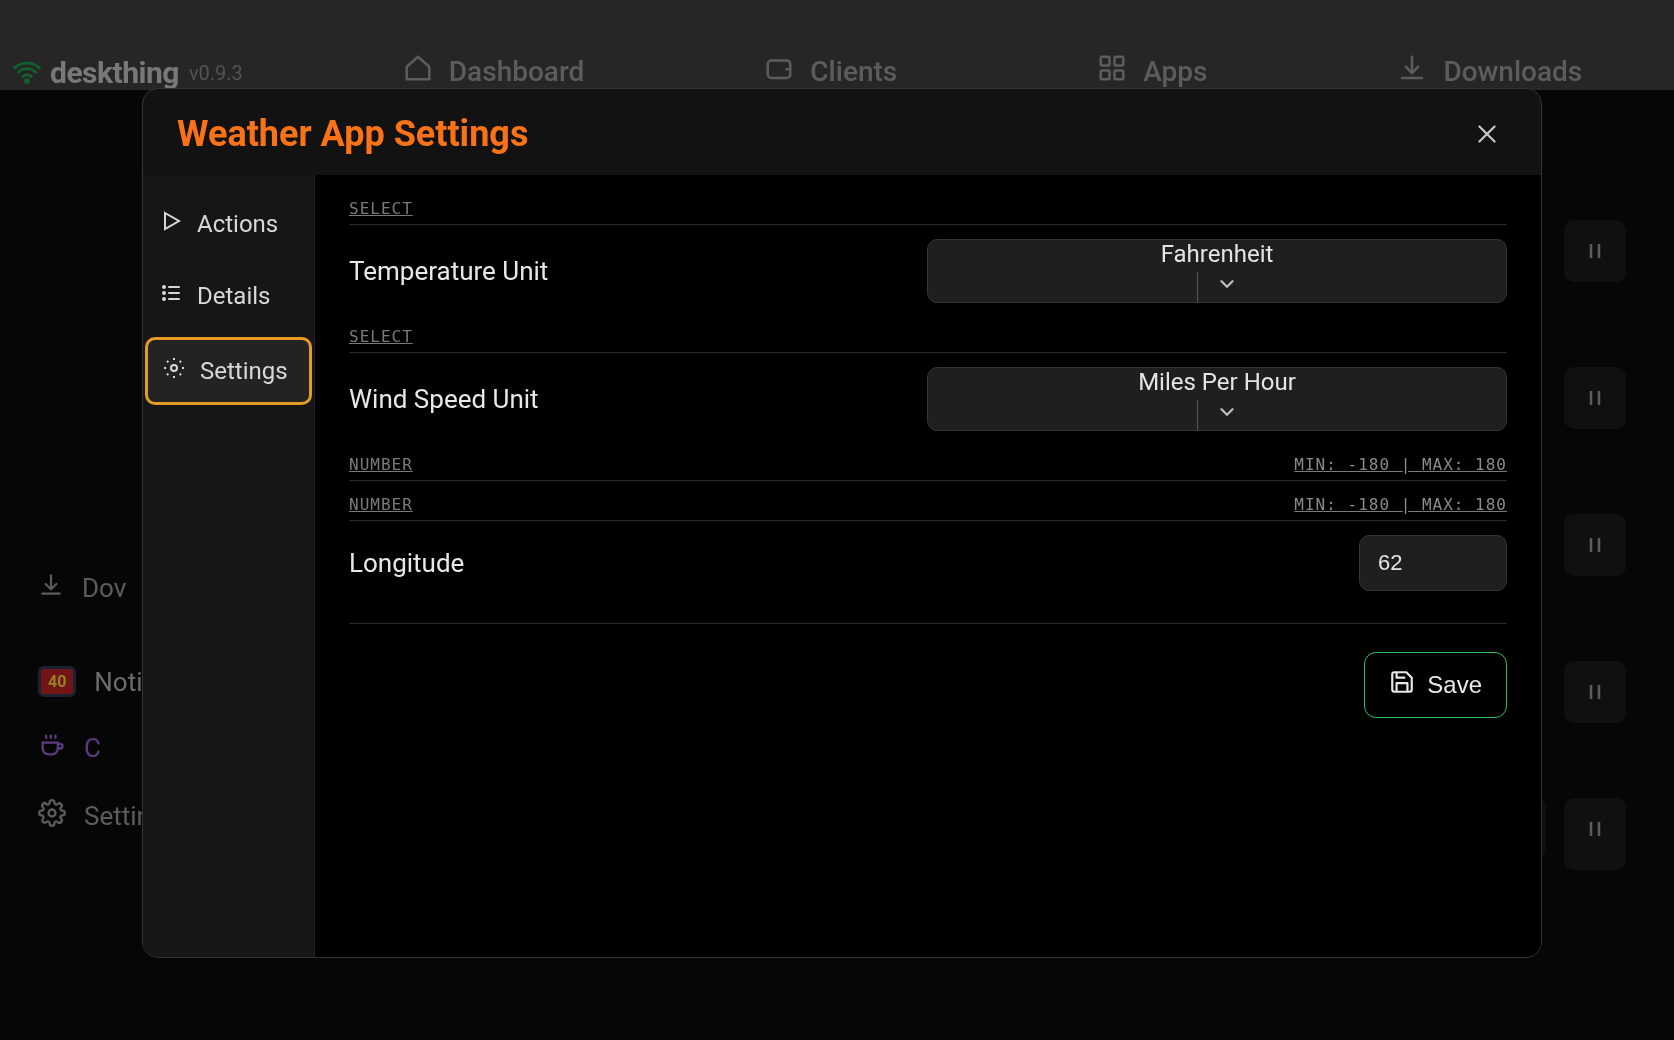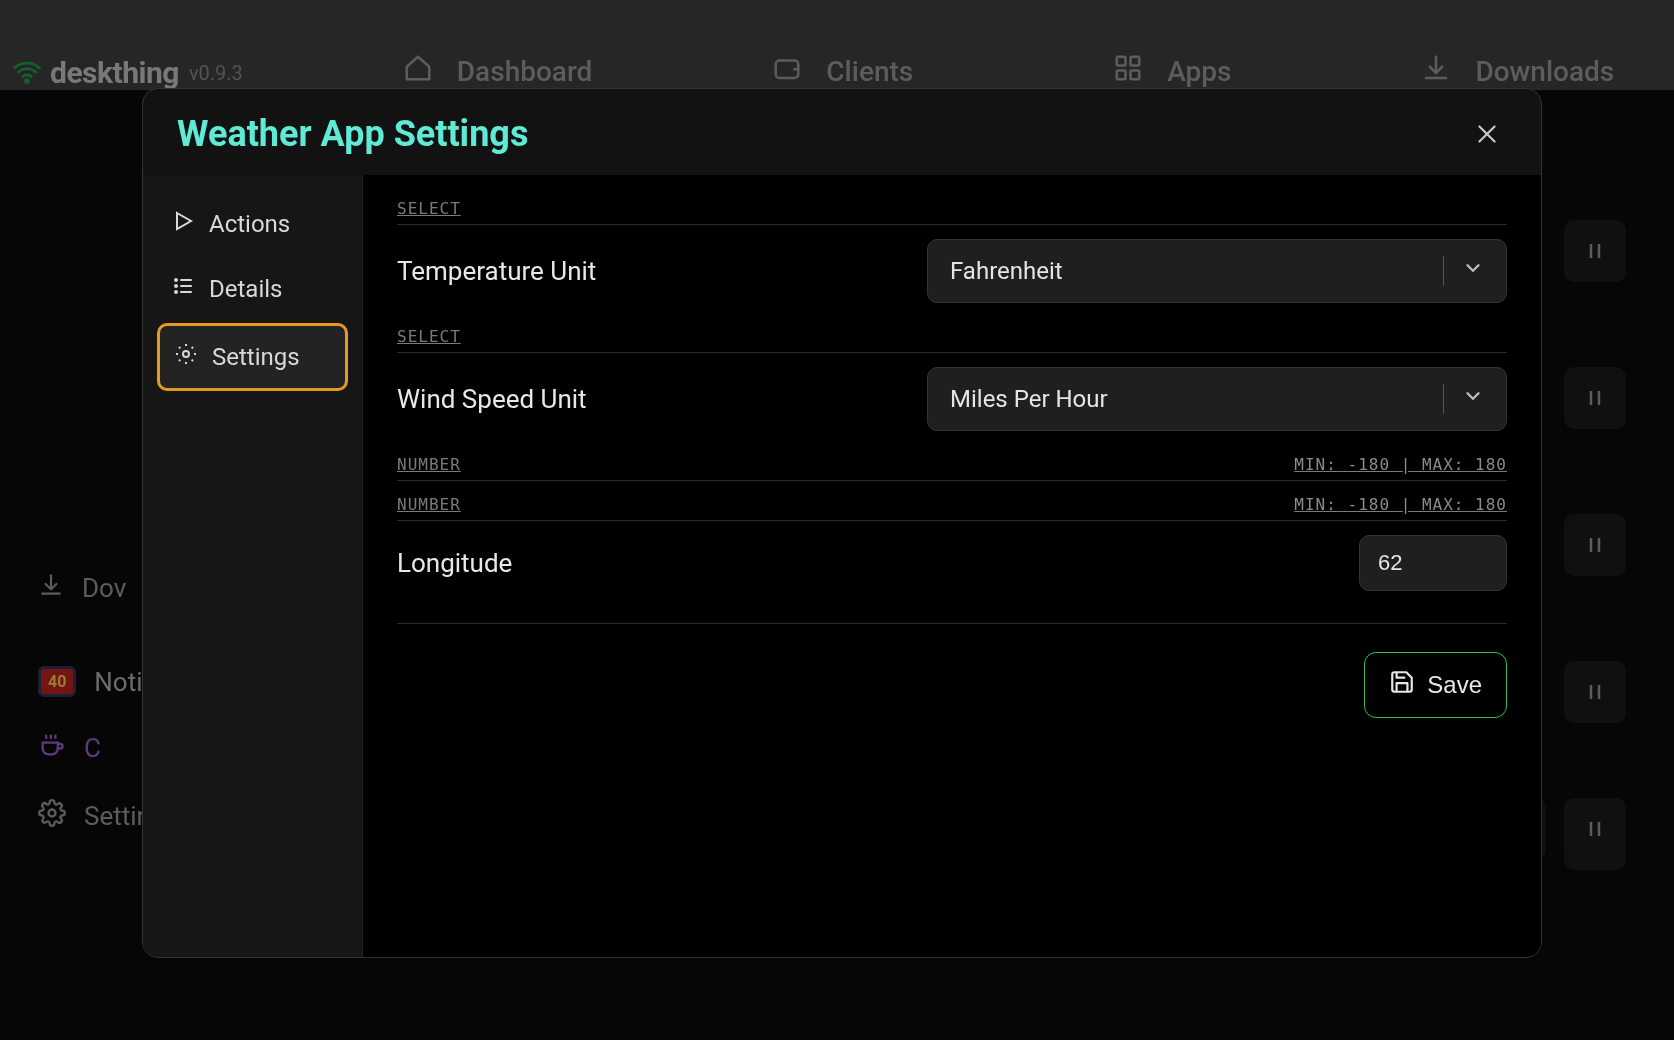--- a/index.html
+++ b/index.html
@@ -43,21 +43,21 @@
 .brand-version {
   font-size: 20px;
   color: #8a8a8a;
   margin-left: 2px;
 }
 .navspacer-first { flex: 0 0 60px; }
 .navspacer { flex: 0 0 auto; }
 .nav-item {
   display: flex;
   align-items: center;
-  gap: 24px;
+  gap: 16px;
   color: #9a9a9a;
   font-size: 28px;
   font-weight: 500;
   cursor: pointer;
 }
 .nav-item svg { color: #9a9a9a; }
 .nav-fill { flex: 1; }
 
 
 .bg-left {
@@ -171,45 +171,45 @@
 }
 .modal-header {
   display: flex;
   align-items: center;
   justify-content: space-between;
   padding: 24px 34px 20px 34px;
 }
 .modal-title {
   font-size: 36px;
   font-weight: 700;
-  color: #5eead4;
+  color: #f97316;
 }
 .modal-close {
   width: 40px;
   height: 40px;
   display: flex;
   align-items: center;
   justify-content: center;
   color: #c8c8c8;
   cursor: pointer;
 }
 .modal-body {
   flex: 1;
   display: flex;
   min-height: 0;
 }
 
 
 .msidebar {
-  width: 220px;
+  width: 172px;
   background: #161616;
-  padding: 18px 14px;
+  padding: 18px 2px;
   display: flex;
   flex-direction: column;
-  gap: 3px;
+  gap: 10px;
   border-right: 1px solid #222;
 }
 .msidebar-item {
   display: flex;
   align-items: center;
   gap: 14px;
   padding: 16px 14px;
   color: #d8d8d8;
   font-size: 24px;
   border-radius: 10px;
@@ -255,20 +255,21 @@
   background: #1f1f1f;
   border: 1px solid #333;
   border-radius: 10px;
   display: flex;
   align-items: center;
   padding: 0 22px;
   color: #e5e5e5;
   font-size: 24px;
   cursor: pointer;
   justify-content: space-between;
+  flex-direction: column;
 }
 .select .chev-wrap {
   display: flex;
   align-items: center;
   gap: 18px;
   color: #bfbfbf;
 }
 .select .divider {
   width: 1px;
   height: 30px;

